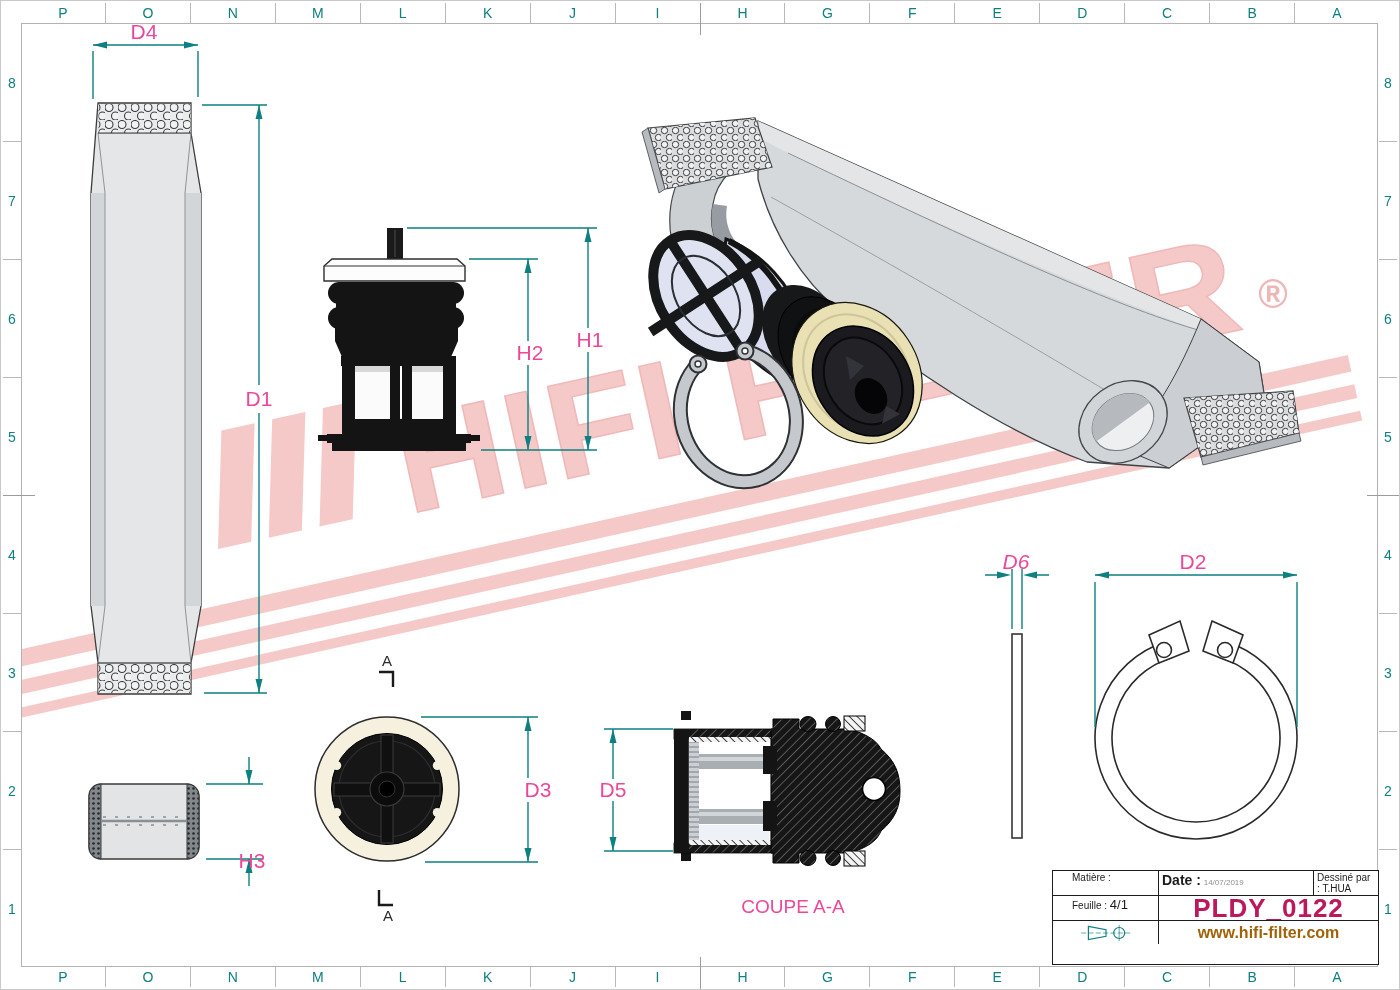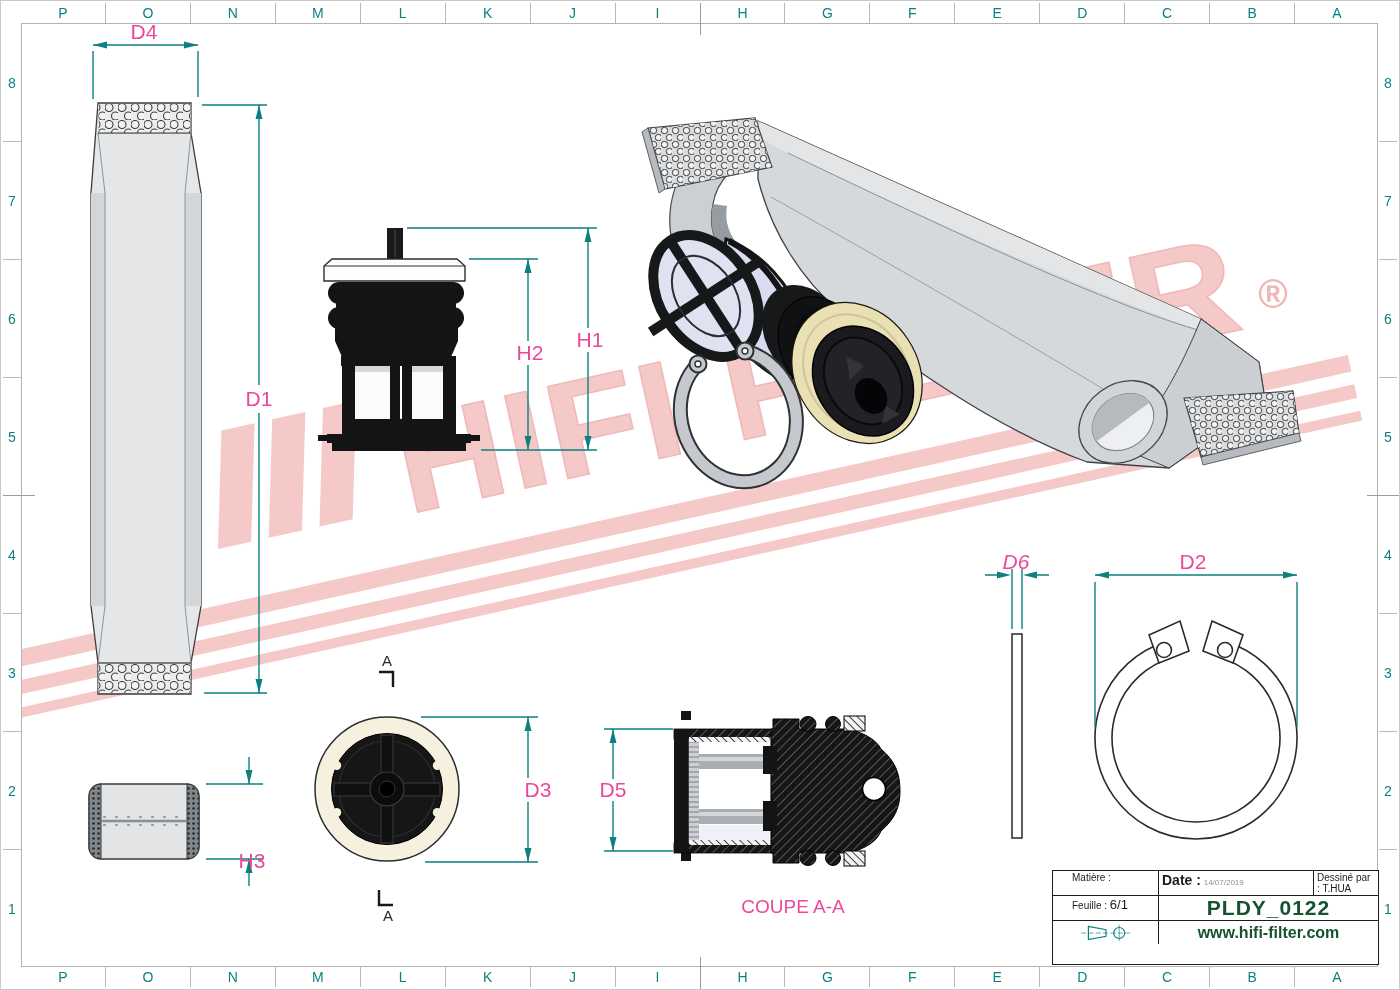--- a/index.html
+++ b/index.html
@@ -31,22 +31,22 @@
           background:#fff;border:1.5px solid #1d1d1d;box-sizing:border-box;
           display:grid;grid-template-rows:24px 25px 24px auto;font-size:10px;color:#1d1d1d;}
   .trow{display:flex;box-sizing:border-box;border-top:1px solid #1d1d1d;}
   .trow:first-child{border-top:none;}
   .tcell{box-sizing:border-box;border-left:1px solid #1d1d1d;padding:1px 3px;overflow:hidden;margin-left:16px;}
   .tcell:first-child{border-left:none;}
   .c1{width:73px;flex:none;}
   .c2{width:139px;flex:none;}
   .c3{flex:1;}
   .center{display:flex;align-items:center;justify-content:center;padding:0;}
-  .pn{color:#14532d;font-size:21px;font-weight:bold;letter-spacing:1px;}
-  .web{color:#14532d;font-size:16px;font-weight:bold;}
+  .pn{color:#be185d;font-size:26px;font-weight:bold;letter-spacing:1px;}
+  .web{color:#a16207;font-size:16px;font-weight:bold;}
   .brand{color:#ff1111;font-size:16px;font-weight:bold;}
   .datelab{font-size:14px;font-weight:bold;}
   .dateval{font-size:8px;color:#909090;}
   .feu-big{font-size:13px;}
 </style>
 </head>
 <body>
 
 <div class="sheet">
 
@@ -383,21 +383,21 @@
         <span class="datelab">Date :</span>
         <span class="dateval">14/07/2019</span>
       </div>
       <div class="tcell c3">
         <span>Dessiné par : T.HUA</span>
       </div>
     </div>
     <div class="trow">
       <div class="tcell c1">
         <span>Feuille :</span>
-        <span class="feu-big">6/1</span>
+        <span class="feu-big">4/1</span>
       </div>
       <div class="tcell c3 center">
         <span class="pn">PLDY_0122</span>
       </div>
     </div>
     <div class="trow">
       <div class="tcell c1 center">
         <svg width="70" height="22" viewBox="0 0 72 30">
           <line x1="2" y1="15" x2="70" y2="15" stroke="#0e8080" stroke-width="0.9" stroke-dasharray="7 3"></line>
           <polygon points="12,6 36,10.5 36,19.5 12,24" fill="none" stroke="#0e8080" stroke-width="1.6"></polygon>

